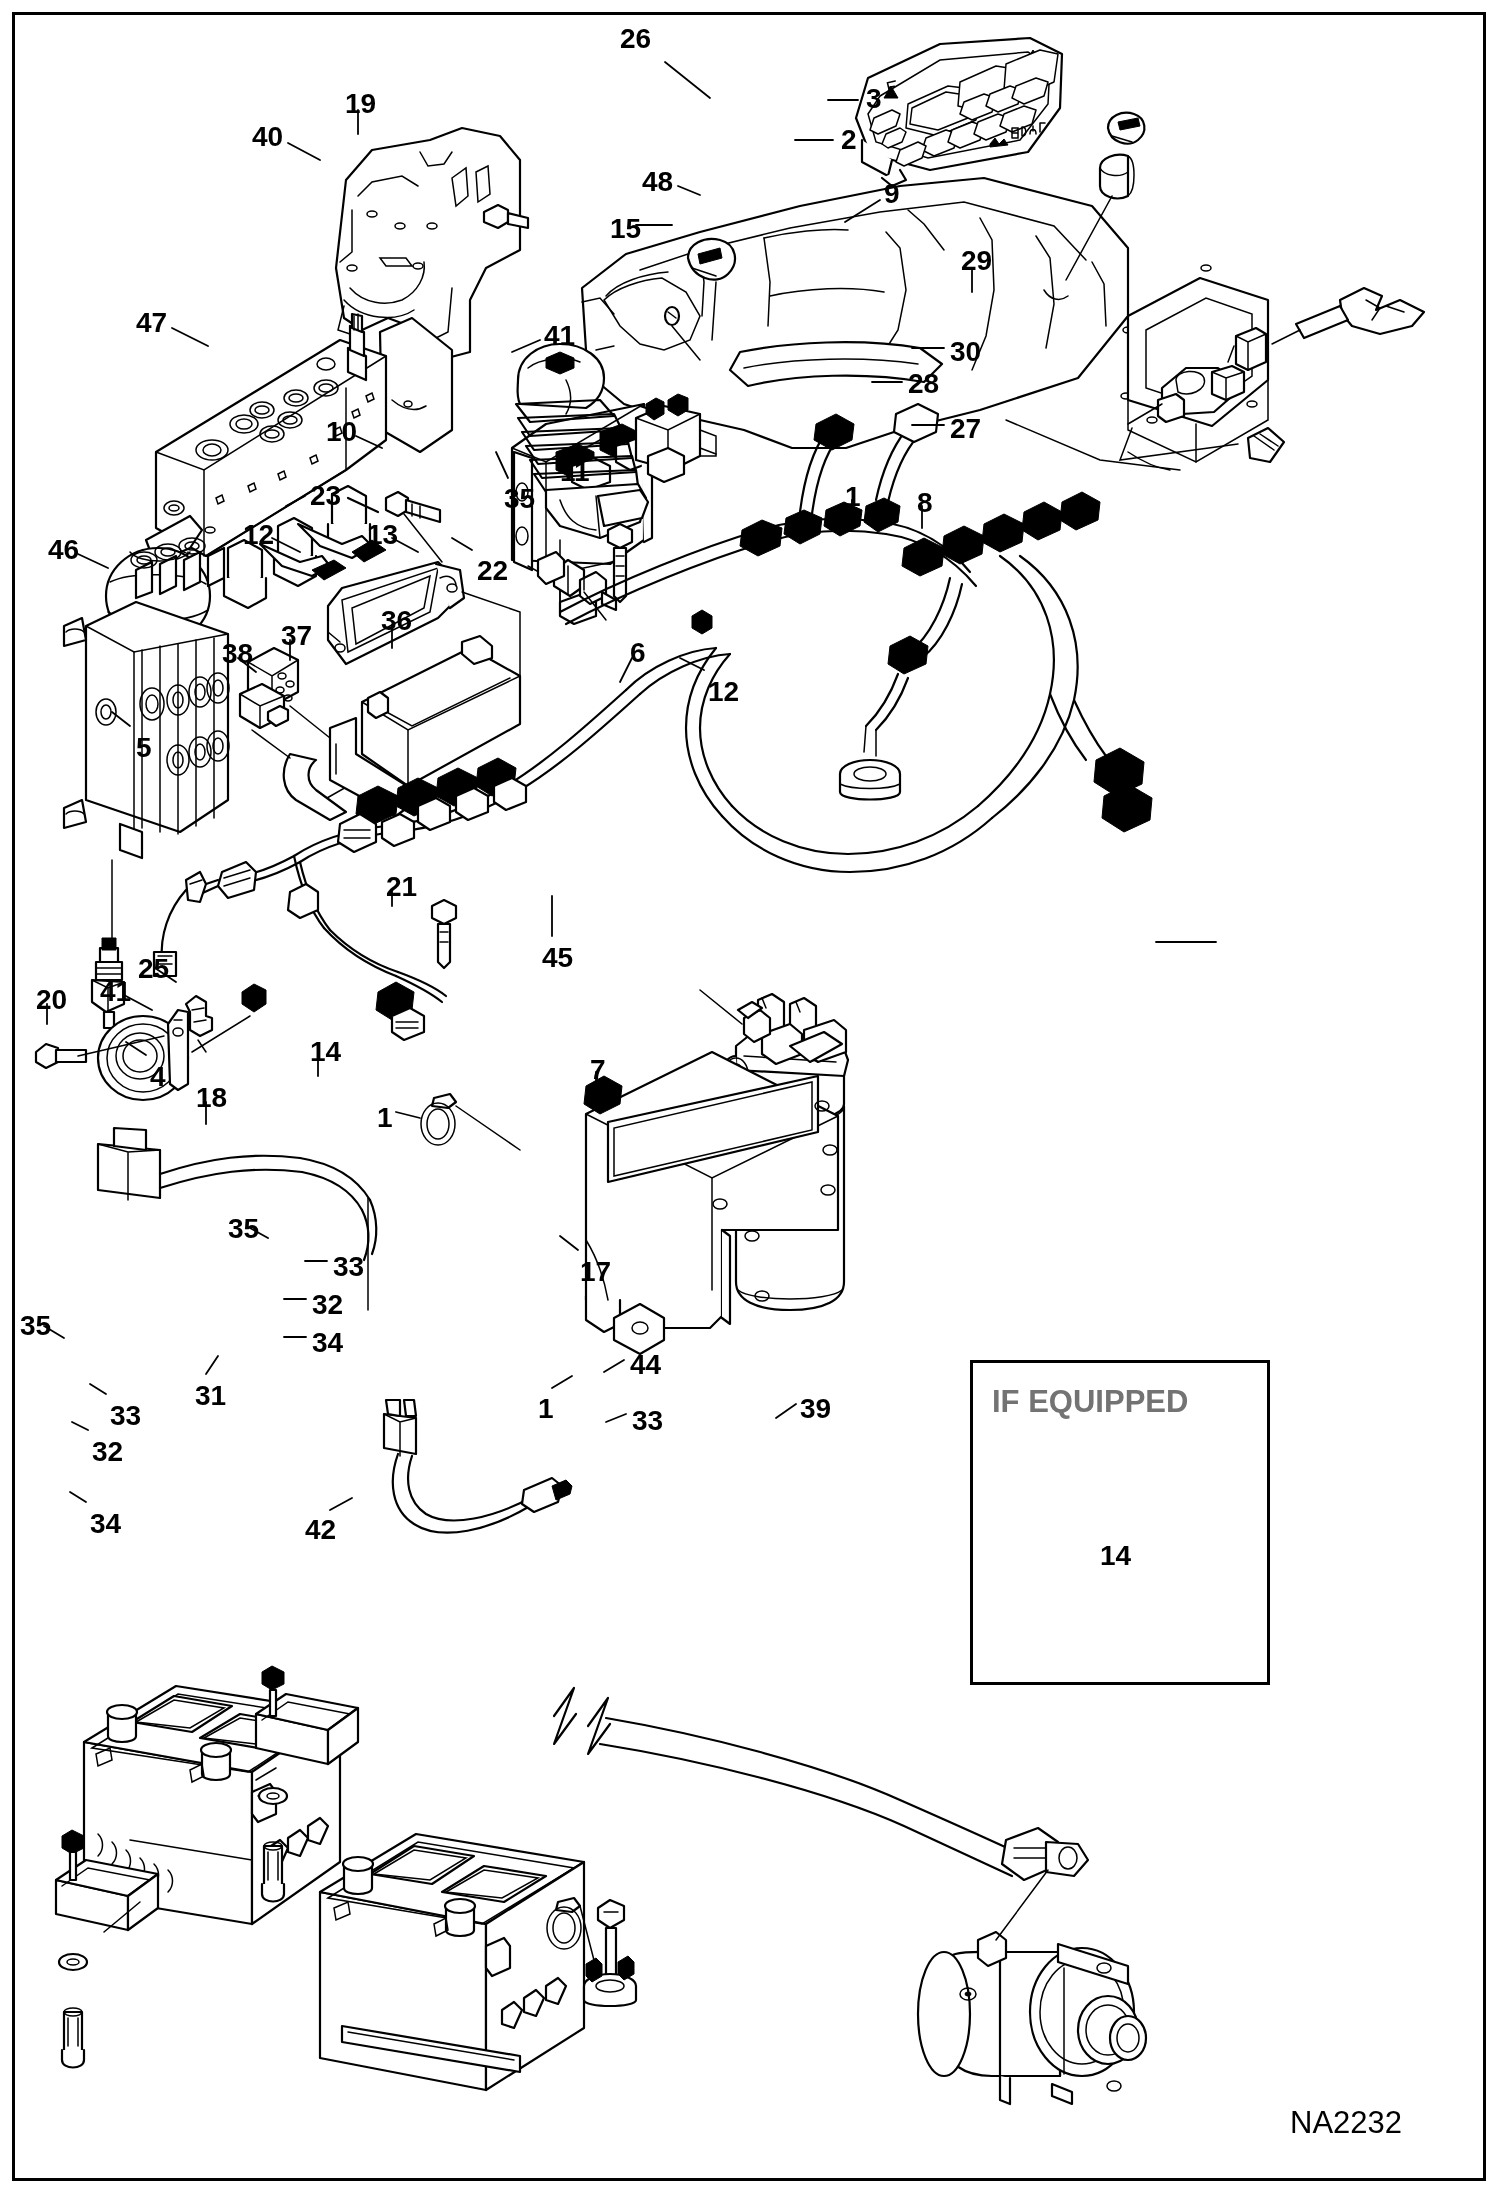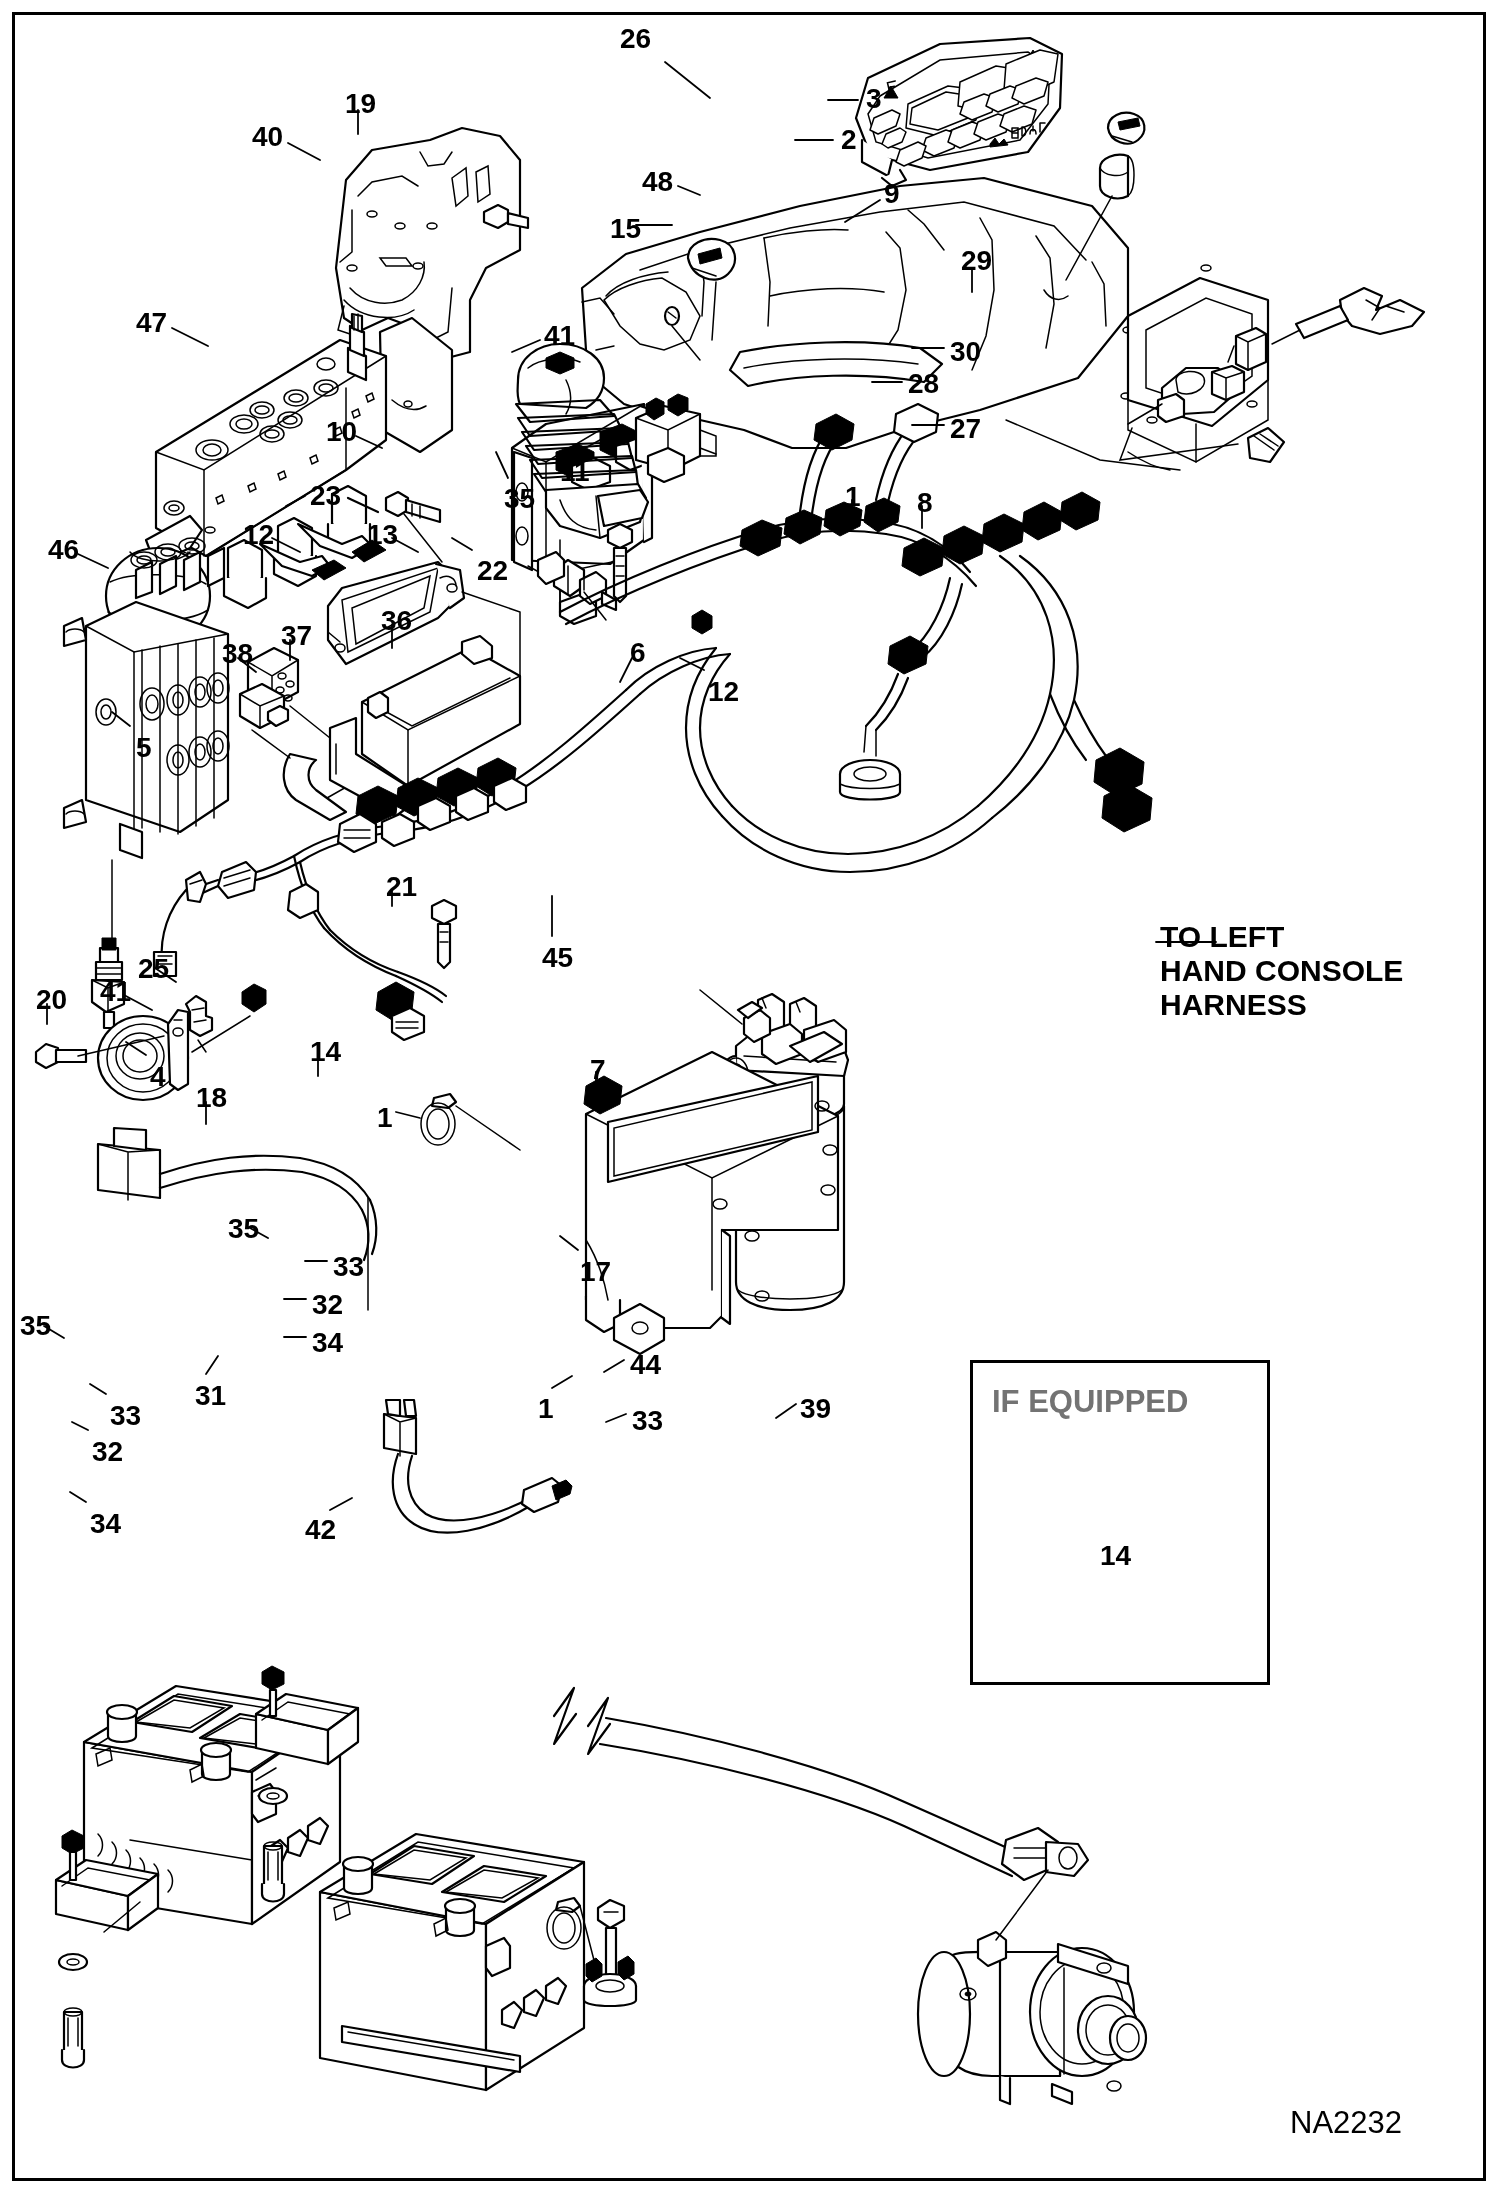--- a/index.html
+++ b/index.html
@@ -1005,19 +1005,16 @@
       <div class="callout" style="left: 538px; top: 1395px;">1</div>
       <div class="callout" style="left: 630px; top: 1351px;">44</div>
       <div class="callout" style="left: 632px; top: 1407px;">33</div>
       <div class="callout" style="left: 800px; top: 1395px;">39</div>
     </div>
 
   <div class="inset-box" id="inset-box" style="left: 970px; top: 1360px; width: 300px; height: 325px;"></div>
   <div class="inset-title" id="inset-title" style="left: 992px; top: 1384px;">IF EQUIPPED</div>
   <div class="callout" id="inset-callout" style="left: 1100px; top: 1542px;">14</div>
 
-  <div class="note-text" id="harness-note" style="left: 1160px; top: 920px;">TO LEFT
-HAND CONSOLE
-HARNESS</div>
 
   <div class="drawing-id" id="drawing-id" style="left: 1290px; top: 2105px;">NA2232</div>
 
 </div>
 
 </body></html>

